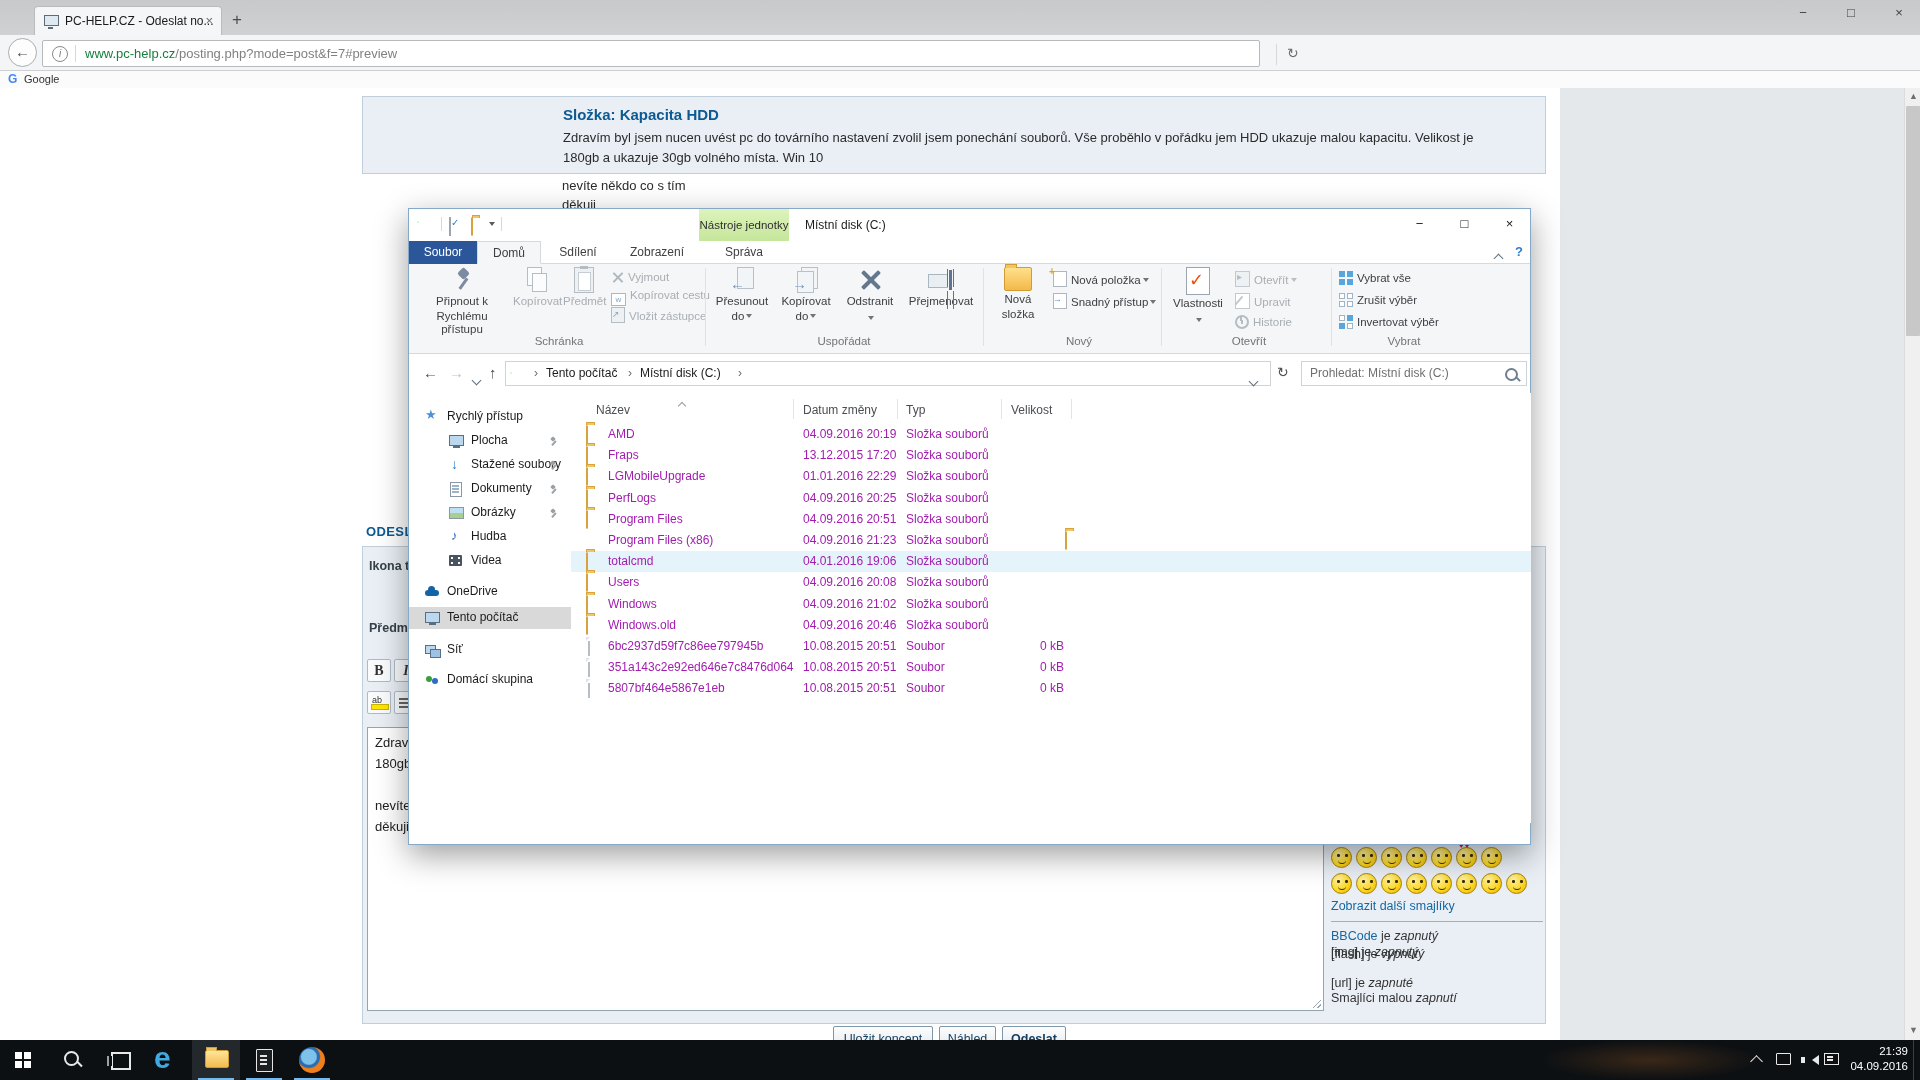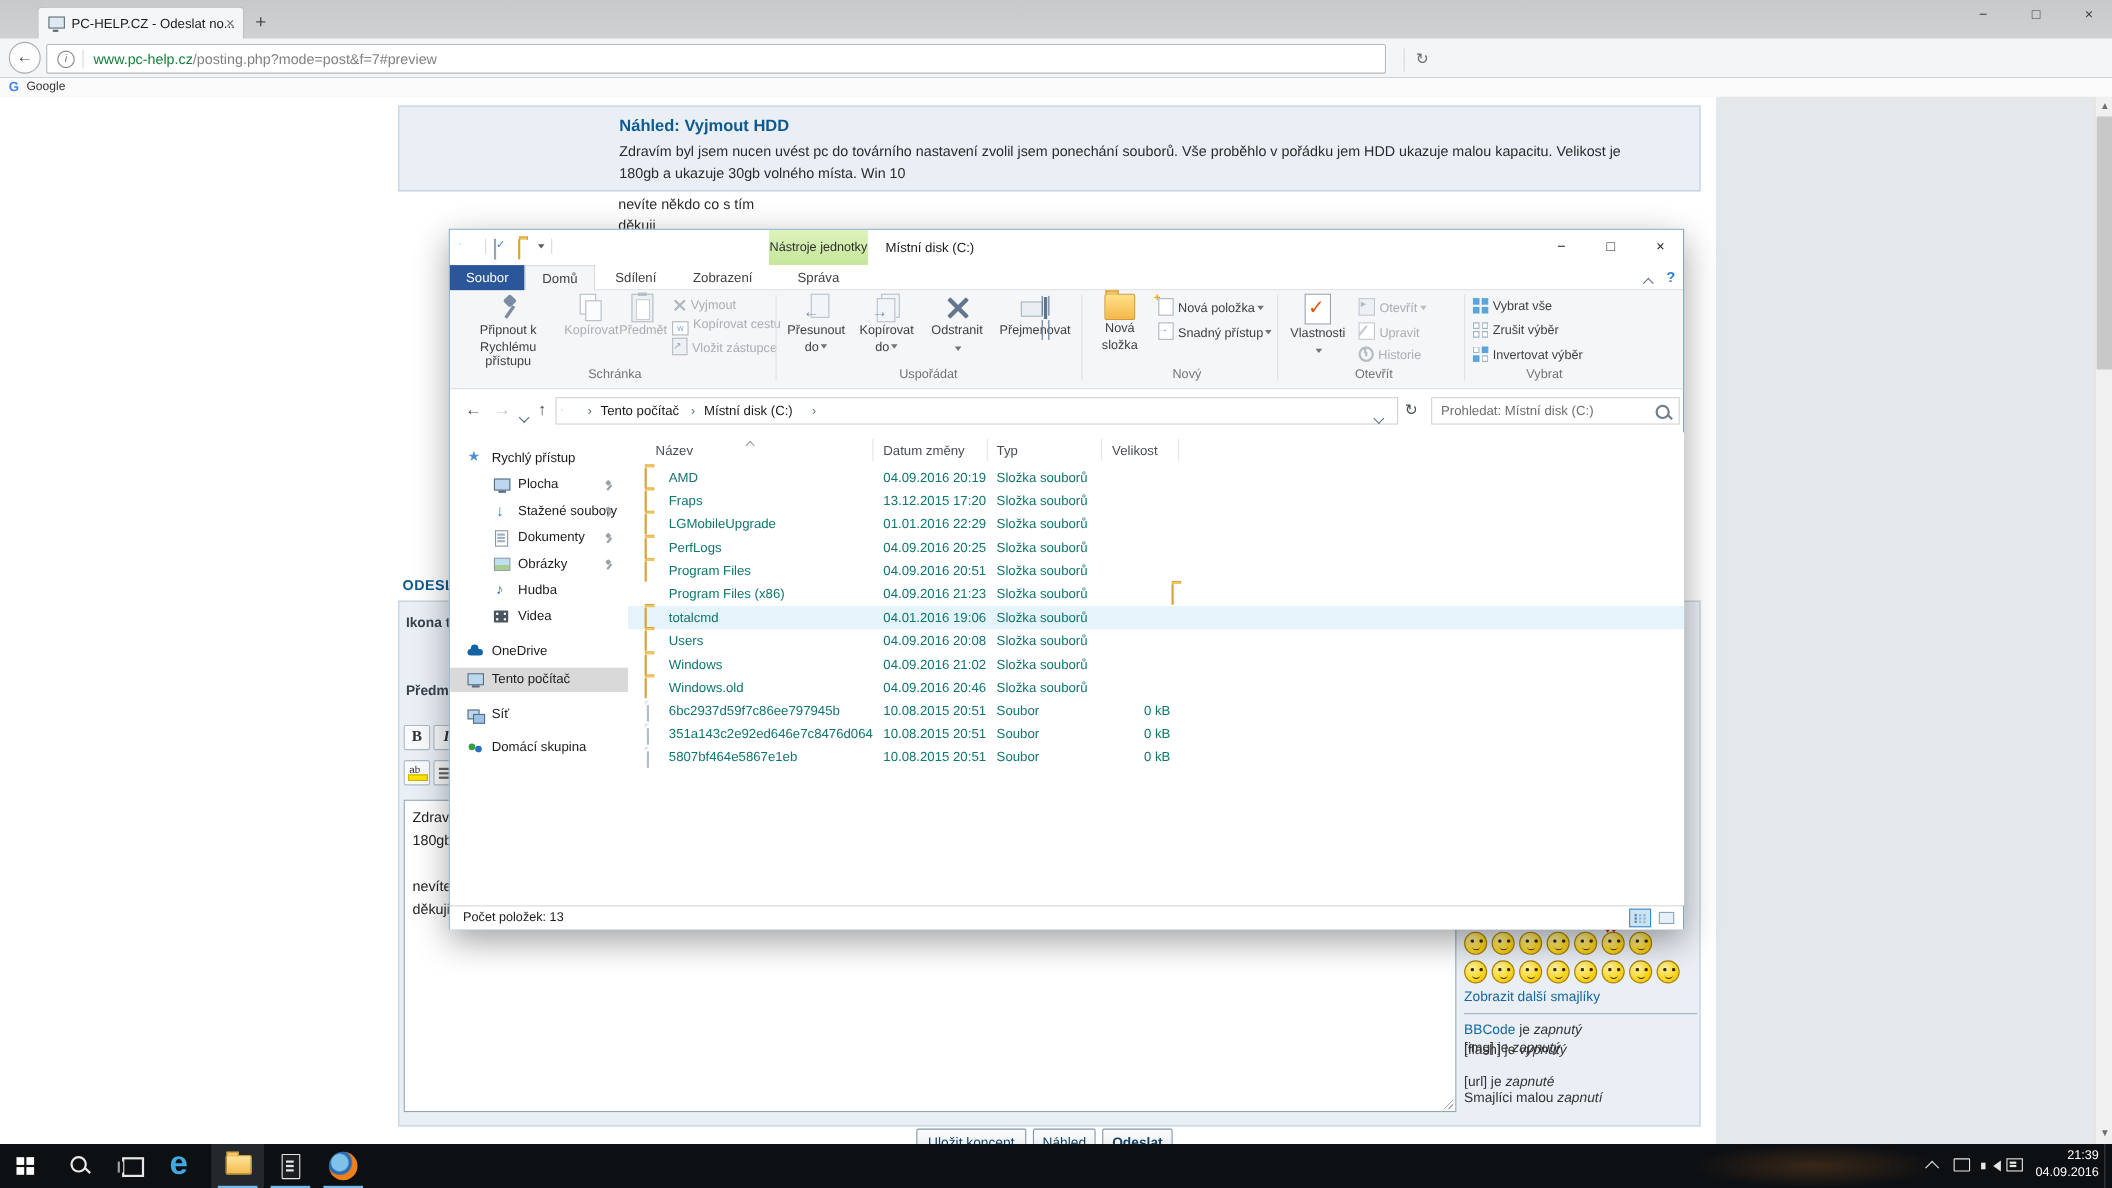--- a/index.html
+++ b/index.html
@@ -209,21 +209,21 @@
   .ni-homegroup::before{content:"";position:absolute;left:1px;top:3px;width:6px;height:6px;background:#37a03c;border-radius:50%;}
   .ni-homegroup::after{content:"";position:absolute;left:7px;top:5px;width:6px;height:6px;background:#2b6cc4;border-radius:50%;}
   
   #filearea{position:absolute;left:162px;top:184px;width:960px;height:430px;background:#fff;}
   .fh-cell{position:absolute;top:10px;font-size:12px;color:#4a4d52;}
   .fh-div{position:absolute;top:6px;width:1px;height:20px;background:#e4e4e4;}
   #sort-caret{position:absolute;left:108px;top:2px;}
   #sort-caret .chev{width:5px;height:5px;border-color:#9a9a9a;}
   .file-row{position:absolute;left:0;width:960px;height:21px;}
   .file-row.hl{background:#e5f3fb;}
-  .fc{position:absolute;top:3px;font-size:12px;color:#0f766e;white-space:nowrap;}
+  .fc{position:absolute;top:3px;font-size:12px;color:#a21caf;white-space:nowrap;}
   .fc.name{left:37px;}
   .fc.date{left:232px;}
   .fc.type{left:335px;}
   .fc.size{left:433px;width:60px;text-align:right;}
   .fi{position:absolute;left:15px;top:2px;}
   .icon-folder{width:16px;height:12px;background:linear-gradient(#ffdf87,#f6bd4f);border:1px solid #d8a33c;border-radius:1px;margin-top:3px;position:relative;}
   .icon-folder::before{content:"";position:absolute;left:-1px;top:-4px;width:7px;height:2px;background:#f0c663;border:1px solid #d8a33c;border-bottom:none;border-radius:1px 1px 0 0;}
   .icon-file{width:12px;height:15px;background:#fff;border:1px solid #b5bdc6;position:relative;margin-left:2px;}
   .icon-file::before{content:"";position:absolute;right:-1px;top:-1px;width:0;height:0;border-left:4px solid #dfe5ea;border-top:4px solid #fff;transform:rotate(90deg);}
   
@@ -304,21 +304,21 @@
 
   <div id="bookbar">
     <span class="glogo">G</span>
     <span class="gtext">Google</span>
   </div>
 
   <div id="viewport">
     <div id="graystrip"></div>
 
     <div id="preview-panel" class="panel">
-      <div class="pv-head">Náhled: Vyjmout HDD</div>
+      <div class="pv-head">Složka: Kapacita HDD</div>
       <div class="pv-line" style="top:33px;">Zdravím byl jsem nucen uvést pc do továrního nastavení zvolil jsem ponechání souborů. Vše proběhlo v pořádku jem HDD ukazuje malou kapacitu. Velikost je</div>
       <div class="pv-line" style="top:53px;">180gb a ukazuje 30gb volného místa. Win 10</div>
     </div>
     <div class="post-extra" style="top:90px;">nevíte někdo co s tím</div>
     <div class="post-extra" style="top:109px;">děkuji</div>
 
     <div id="form-heading">ODESLAT NOVÉ TÉMA</div>
 
     <div id="form-panel" class="panel">
       <div class="form-label" style="top:12px;">Ikona tématu:</div>
@@ -559,29 +559,20 @@
           <div class="file-row hl" style="top: 158.2px;"><span class="fi icon-folder"></span><span class="fc name">totalcmd</span><span class="fc date">04.01.2016 19:06</span><span class="fc type">Složka souborů</span><span class="fc size"></span></div>
           <div class="file-row" style="top: 179.4px;"><span class="fi icon-folder"></span><span class="fc name">Users</span><span class="fc date">04.09.2016 20:08</span><span class="fc type">Složka souborů</span><span class="fc size"></span></div>
           <div class="file-row" style="top: 200.6px;"><span class="fi icon-folder"></span><span class="fc name">Windows</span><span class="fc date">04.09.2016 21:02</span><span class="fc type">Složka souborů</span><span class="fc size"></span></div>
           <div class="file-row" style="top: 221.8px;"><span class="fi icon-folder"></span><span class="fc name">Windows.old</span><span class="fc date">04.09.2016 20:46</span><span class="fc type">Složka souborů</span><span class="fc size"></span></div>
           <div class="file-row" style="top: 243px;"><span class="fi icon-file"></span><span class="fc name">6bc2937d59f7c86ee797945b</span><span class="fc date">10.08.2015 20:51</span><span class="fc type">Soubor</span><span class="fc size">0 kB</span></div>
           <div class="file-row" style="top: 264.2px;"><span class="fi icon-file"></span><span class="fc name">351a143c2e92ed646e7c8476d064</span><span class="fc date">10.08.2015 20:51</span><span class="fc type">Soubor</span><span class="fc size">0 kB</span></div>
           <div class="file-row" style="top: 285.4px;"><span class="fi icon-file"></span><span class="fc name">5807bf464e5867e1eb</span><span class="fc date">10.08.2015 20:51</span><span class="fc type">Soubor</span><span class="fc size">0 kB</span></div>
         </div>
     </div>
 
-    <div id="ex-status">
-      <span id="status-text">Počet položek: 13</span>
-      <span class="view-btn active" style="left:1072px;">
-          <span class="vb-detail"></span>
-        </span>
-      <span class="view-btn" style="left:1096px;">
-          <span class="vb-thumb"></span>
-        </span>
-    </div>
   </div>
 
   <div id="taskbar">
     <div class="tb-glow" style="left:1540px;"></div>
     <div class="task-btn" style="left:0;">
         <span class="winflag">
           <i></i>
           <i></i>
           <i></i>
           <i></i>

